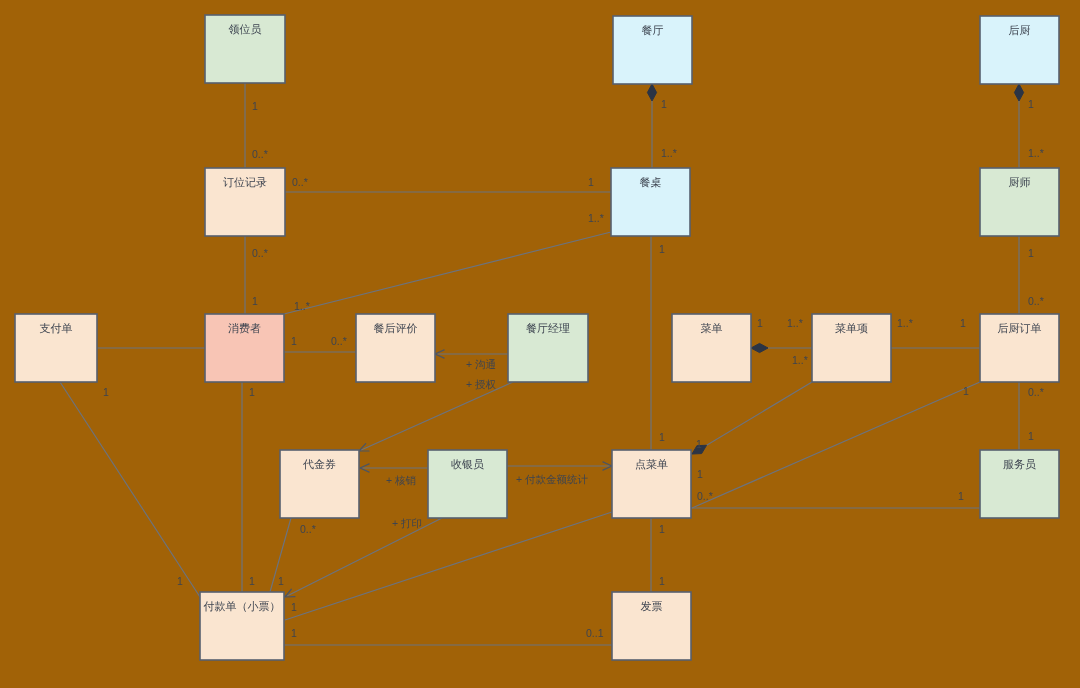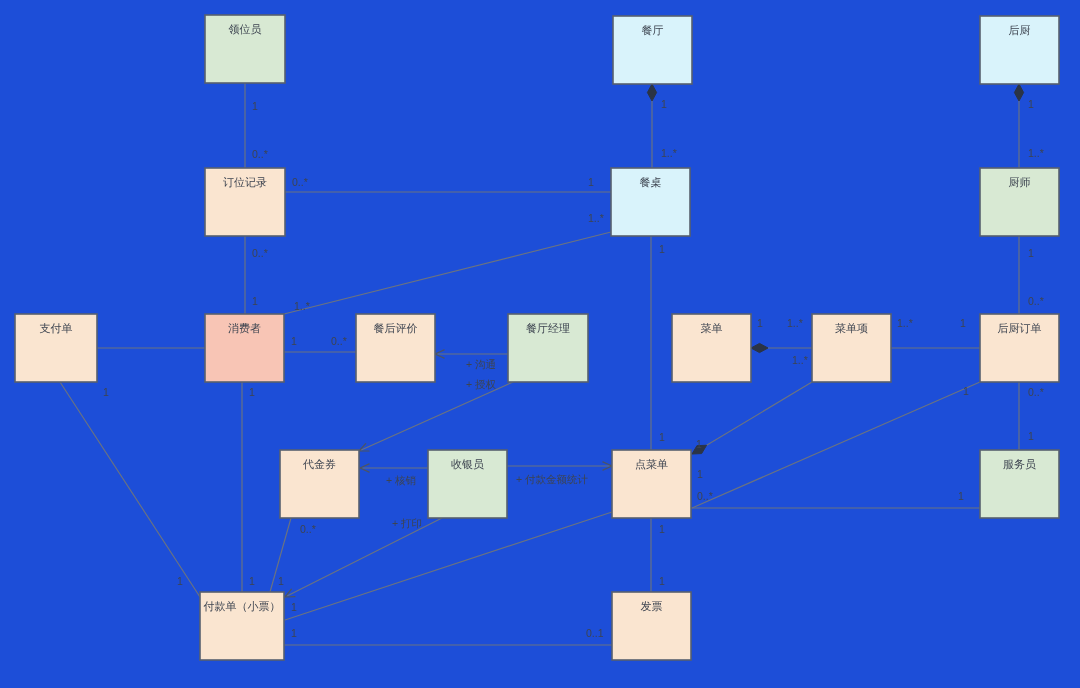--- a/index.html
+++ b/index.html
@@ -11,21 +11,21 @@
   body {
     width: 1080px;
     height: 688px;
     font-family: "Liberation Sans", "DejaVu Sans", sans-serif;
     overflow: hidden;
   }
   #diagram-canvas {
     position: relative;
     width: 1080px;
     height: 688px;
-    background: #1d4ed8;
+    background: #a16207;
   }
   svg#diagram-svg {
     position: absolute;
     left: 0;
     top: 0;
     width: 1080px;
     height: 688px;
     display: block;
   }
   .uml-class-box {

